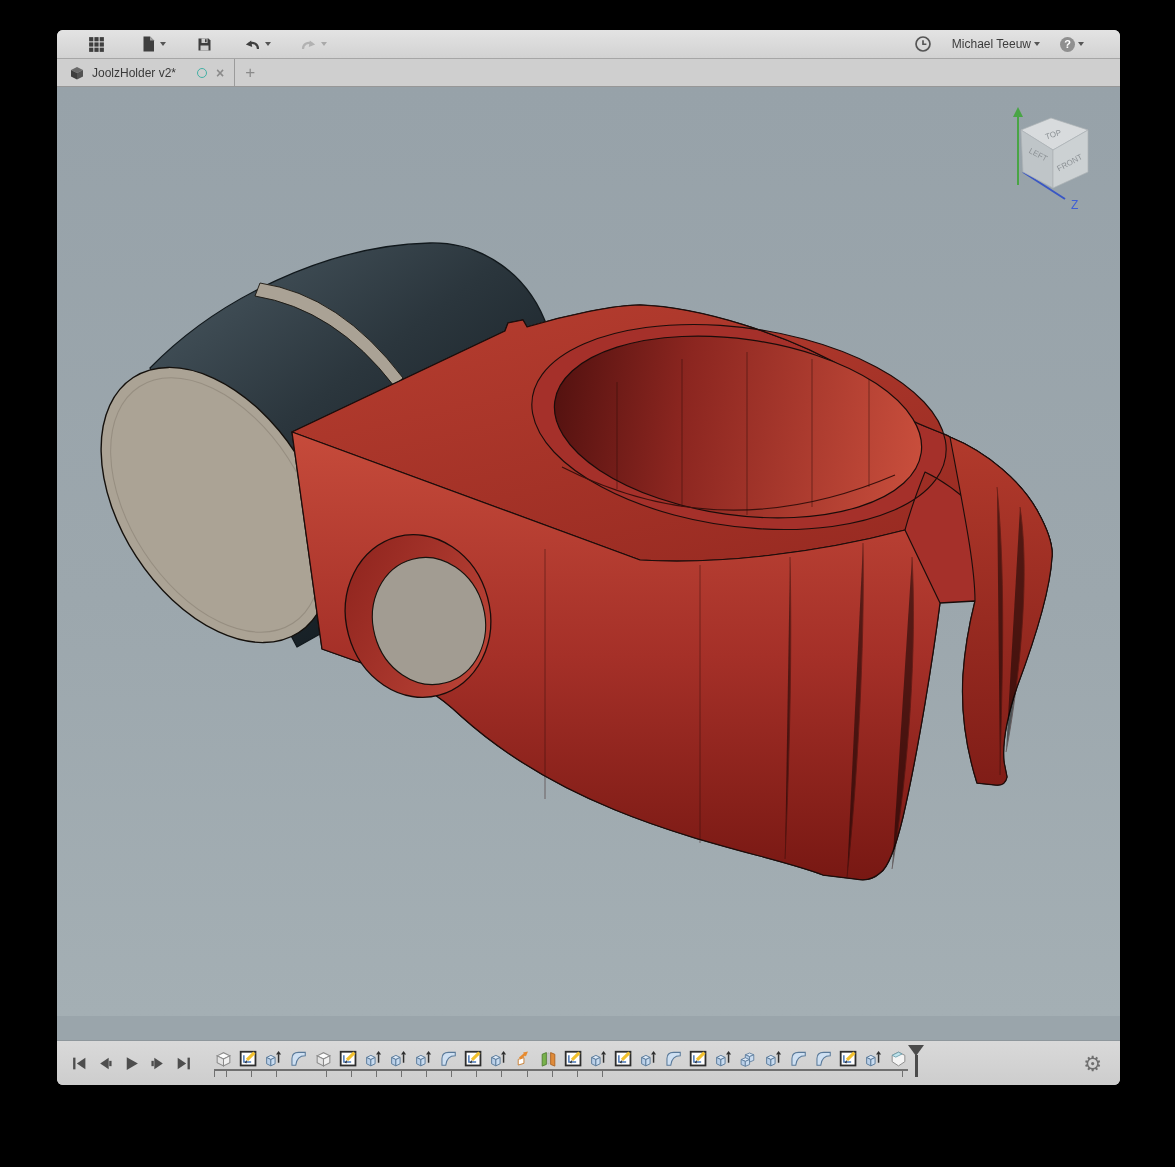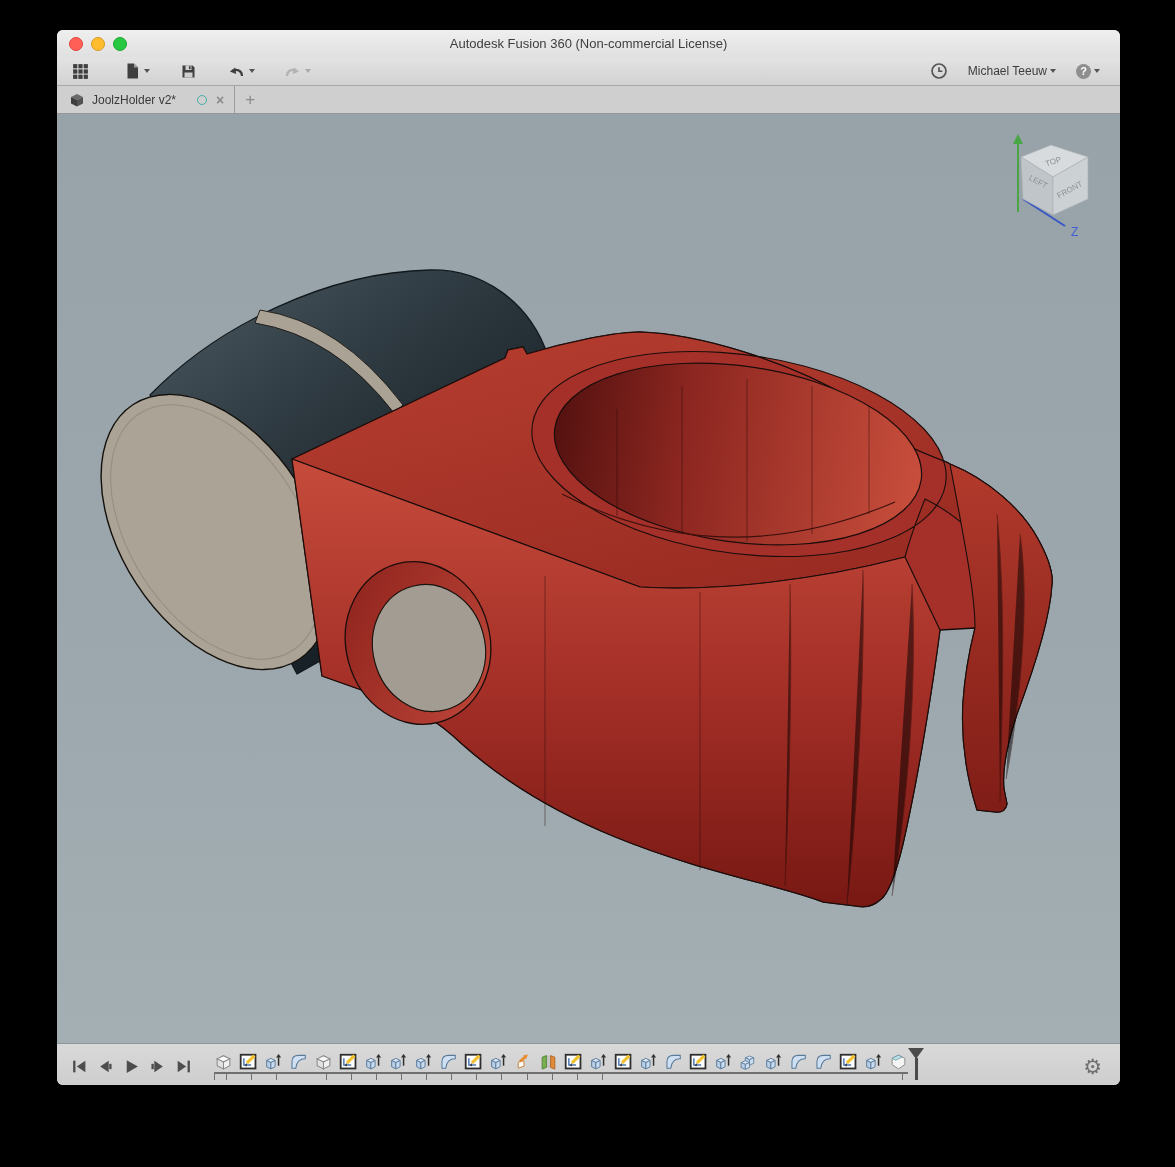--- a/index.html
+++ b/index.html
@@ -6,21 +6,21 @@
   body{width:1175px;height:1167px;overflow:hidden;font-family:"Liberation Sans",sans-serif;position:relative;}
   .window{position:absolute;left:57px;top:30px;width:1063px;height:1055px;border-radius:6px;overflow:hidden;
           display:flex;flex-direction:column;box-shadow:0 10px 30px rgba(0,0,0,.6);background:#d5d5d5;}
   
   .titlebar{height:27px;flex:0 0 27px;background:linear-gradient(#efefef,#e0e0e0);display:flex;align-items:center;position:relative;}
   .lights{display:flex;gap:8px;margin-left:12px;}
   .light{width:12px;height:12px;border-radius:50%;}
   .title-text{position:absolute;left:0;right:0;text-align:center;font-size:13px;color:#3e3e3e;}
   
   .toolbar{height:28px;flex:0 0 28px;background:linear-gradient(#e3e3e3,#d2d2d2);border-bottom:1px solid #a6a6a6;
-           display:flex;align-items:center;padding:0 14px;text-align:center;}
+           display:flex;align-items:center;padding:0 30px;text-align:center;}
   .tbtn{display:flex;align-items:center;gap:3px;margin-right:20px;cursor:default;}
   .caret{width:0;height:0;border-left:3.5px solid transparent;border-right:3.5px solid transparent;border-top:4.5px solid #555;}
   .caret.dim{border-top-color:#a9a9a9;}
   .tb-right{margin-left:auto;display:flex;align-items:center;gap:20px;margin-right:6px;}
   .user-label{font-size:12px;color:#3c3c3c;}
   .help-circle{width:15px;height:15px;border-radius:50%;background:#8f8f8f;color:#fff;font-size:11px;font-weight:bold;
                display:flex;align-items:center;justify-content:center;}
   
   .tabbar{height:27px;flex:0 0 27px;background:#cfcfcf;border-bottom:1px solid #979797;display:flex;align-items:stretch;}
   .doc-tab{display:flex;align-items:center;gap:7px;padding:0 10px 0 12px;border-right:1px solid #9b9b9b;}
@@ -44,28 +44,20 @@
   .t-marker{position:absolute;right:-16px;top:-4px;width:16px;height:34px;}
   .t-marker .flag{width:0;height:0;border-left:8px solid transparent;border-right:8px solid transparent;border-top:11px solid #4b4b4b;}
   .t-marker .stem{width:3px;height:22px;background:#4b4b4b;margin-left:6.5px;margin-top:-1px;}
   .gear{margin-left:auto;margin-right:4px;font-size:21px;color:#6f6f6f;line-height:1;}
 </style>
 </head>
 <body>
 
 <div class="window">
 
-  <div class="titlebar">
-    <div class="title-text">Autodesk Fusion 360 (Non-commercial License)</div>
-    <div class="lights">
-      <span class="light" style="background:#ff5f57;border:.5px solid #e0443e;"></span>
-      <span class="light" style="background:#febc2e;border:.5px solid #d89c22;"></span>
-      <span class="light" style="background:#28c840;border:.5px solid #1ba62f;"></span>
-    </div>
-  </div>
 
   <div class="toolbar">
     <div class="tbtn">
       <svg width="19" height="19" viewBox="0 0 18 18">
           <g fill="#3f3f3f">
             <rect x="2" y="2" width="4" height="4"></rect>
             <rect x="7" y="2" width="4" height="4"></rect>
             <rect x="12" y="2" width="4" height="4"></rect>
             <rect x="2" y="7" width="4" height="4"></rect>
             <rect x="7" y="7" width="4" height="4"></rect>

